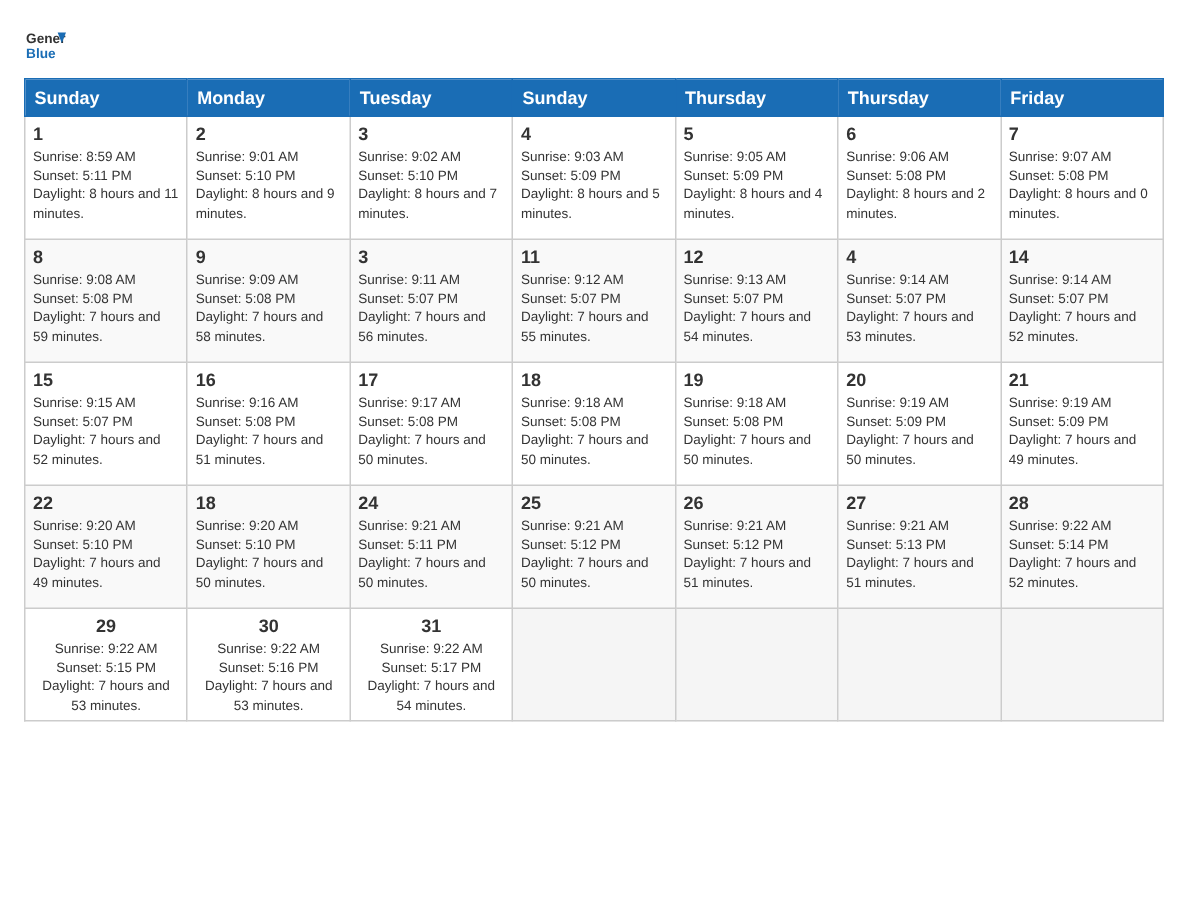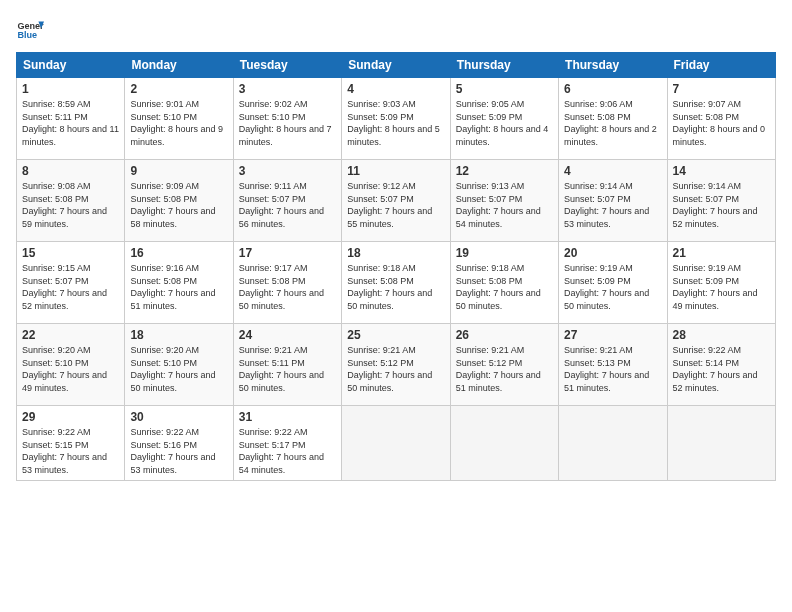--- a/index.html
+++ b/index.html
@@ -80,20 +80,21 @@
     .day-info {
       font-size: 9px;
       color: #333;
       line-height: 1.4;
     }
     .empty-cell {
       background: #f5f5f5 !important;
     }
     .last-row td {
       height: 70px;
+      text-align: center;
     }
   </style>
 </head>
 <body>
 
 <div class="container">
   <div class="header">
     <div class="logo">
       <svg class="logo-icon" viewBox="0 0 40 40">
         <text x="2" y="18" font-size="13" font-weight="bold" fill="#333">General</text>

